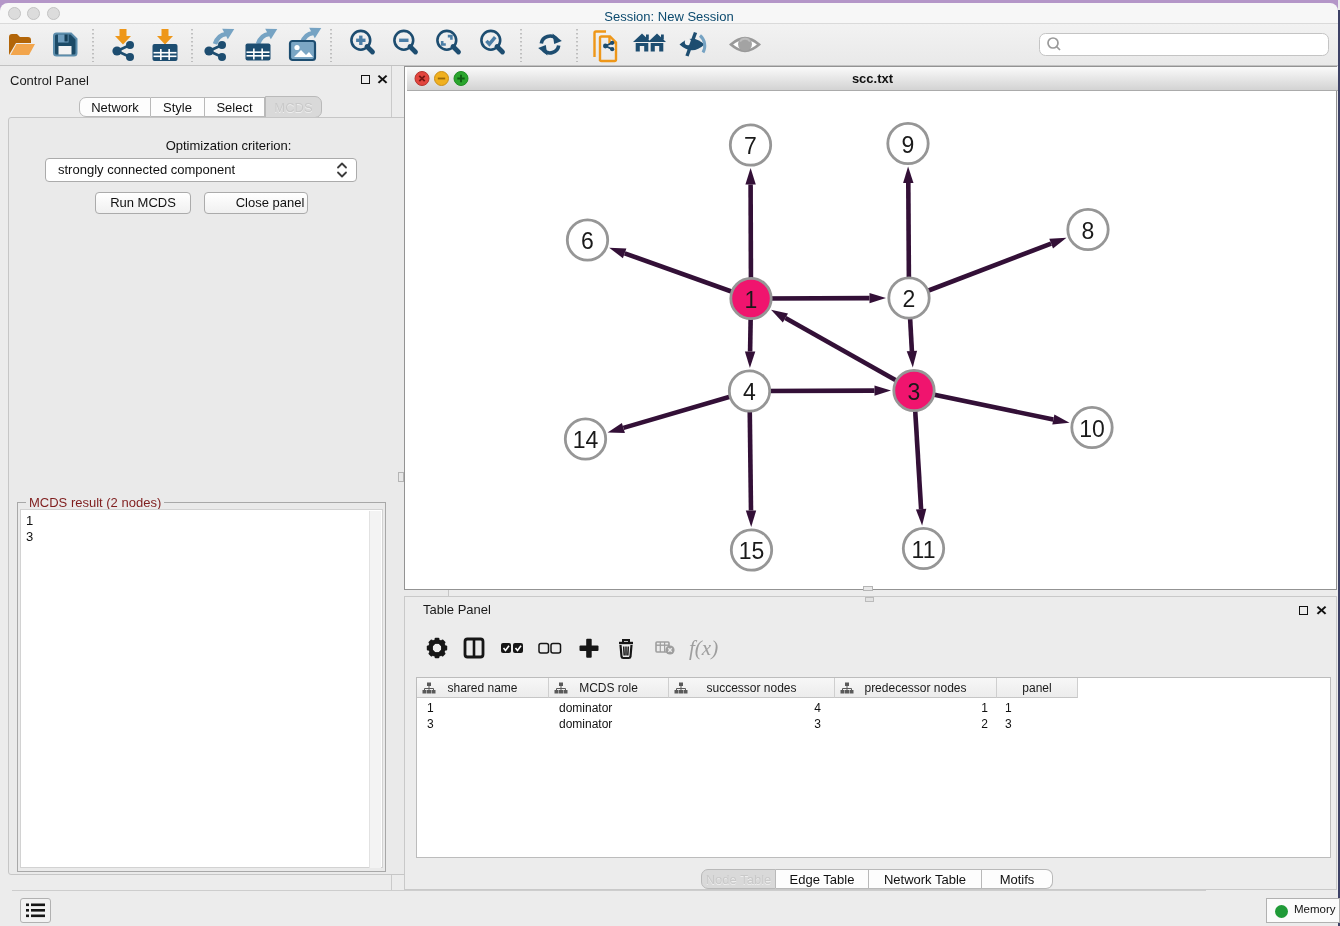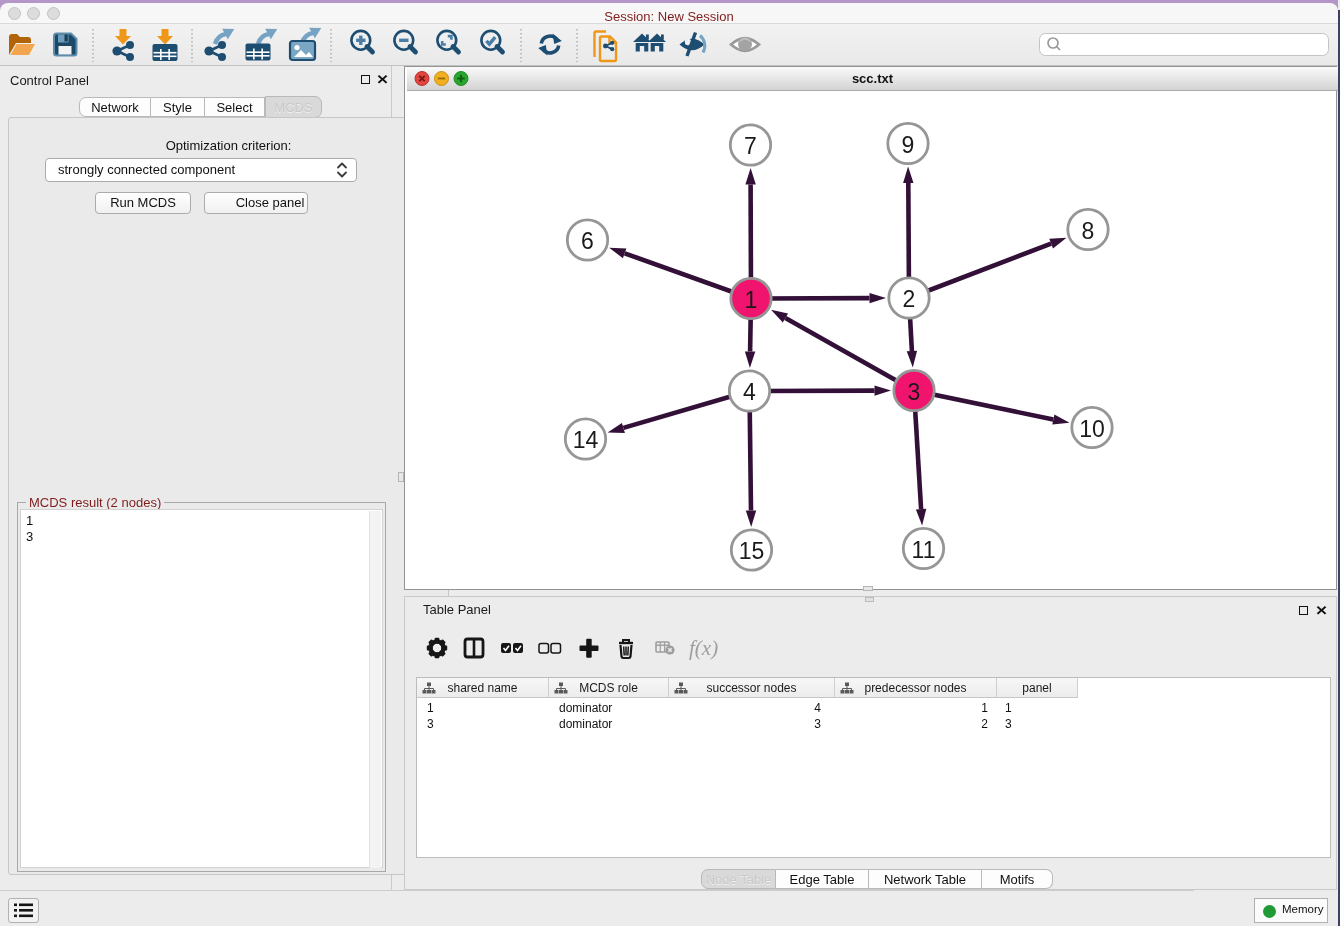--- a/index.html
+++ b/index.html
@@ -3,21 +3,21 @@
 <meta charset="utf-8">
 <style>
 * { margin:0; padding:0; box-sizing:border-box; }
 html,body { width:1340px; height:926px; overflow:hidden; font-family:"Liberation Sans",sans-serif; }
 body { background:#ececec; position:relative; }
 .abs { position:absolute; }
 #purple { left:0; top:0; width:1338px; height:12px; background:#b496c8; }
 #sliver { left:1338px; top:10px; width:2px; height:916px; background:#3d4166; }
 #titlebar { left:0; top:3px; width:1338px; height:20px; background:#f7f7f7; border-radius:8px 8px 0 0; }
 .tl { position:absolute; top:4px; width:13px; height:13px; border-radius:50%; background:#dcdcdc; border:1px solid #c3c3c3; }
-#wintitle { left:0; top:6px; width:1338px; text-align:center; font-size:13px; color:#7f1d1d; }
+#wintitle { left:0; top:6px; width:1338px; text-align:center; font-size:13px; color:#0c4a6e; }
 #toolbar { left:0; top:23px; width:1338px; height:43px; background:linear-gradient(#f2f2f2,#e9e9e9); border-bottom:1px solid #c2c2c2; border-top:1px solid #dadada; }
 
 #cpanel { left:0; top:66px; width:392px; height:824px; background:#ececec; border-right:1px solid #cacaca; }
 #cphead { position:absolute; left:10px; top:7px; font-size:13px; color:#1a1a1a; }
 .floaticon { position:absolute; width:9px; height:9px; border:1.5px solid #111; background:transparent; }
 .closeicon { position:absolute; font-size:13px; font-weight:bold; color:#111; line-height:1; transform:scaleX(1.15); }
 .tabrow { position:absolute; }
 .tab { position:absolute; top:0; height:20px; background:#fdfdfd; border:1px solid #b9b9b9; font-size:13px; color:#111; text-align:center; line-height:19px; }
 .tabsel { background:#d9d9d9; color:#cacaca; text-shadow:0 1px 0 #efefef; }
 #cpcontent { position:absolute; left:8px; top:51px; width:441px; height:758px; background:#eaeaea; border:1px solid #c6c6c6; border-radius:3px; }
@@ -34,21 +34,21 @@
 #nettext { position:absolute; left:0; top:4px; width:100%; text-align:center; font-size:13px; font-weight:bold; color:#111; }
 
 #tpanel { left:404px; top:596px; width:933px; height:294px; background:#ececec; border:1px solid #c9c9c9; }
 #tphead { position:absolute; left:18px; top:5px; font-size:13px; color:#1a1a1a; }
 #ttable { position:absolute; left:11px; top:80px; width:915px; height:181px; background:#fff; border:1px solid #bcbcbc; }
 .hcell { position:absolute; top:0; height:20px; background:linear-gradient(#f7f7f7,#ececec); border-right:1px solid #cfcfcf; border-bottom:1px solid #c6c6c6; font-size:12px; color:#1a1a1a; text-align:center; line-height:20px; }
 .tcell { position:absolute; font-size:12px; color:#111; height:16px; line-height:16px; }
 .btab { position:absolute; top:0; height:20px; background:#fdfdfd; border:1px solid #b9b9b9; font-size:13px; color:#111; text-align:center; line-height:19px; }
 .tab.tabsel,.btab.tabsel { background:#d9d9d9; color:#c9c9c9; text-shadow:0 1px 0 #eeeeee; }
 
-#statusbar { left:0; top:890px; width:1194px; height:36px; background:#ececec; border-top:1px solid #cdcdcd; }
+#statusbar { left:12px; top:890px; width:1194px; height:36px; background:#ececec; border-top:1px solid #cdcdcd; }
 #listbtn { position:absolute; left:8px; top:7px; width:31px; height:25px; background:#f2f2f2; border:1px solid #b1b1b1; border-radius:3px; }
 #membtn { position:absolute; left:1254px; top:7px; width:74px; height:25px; background:#fbfbfb; border:1px solid #b1b1b1; font-size:11.5px; color:#111; }
 </style>
 </head>
 <body>
 <div id="purple" class="abs"></div>
 <div id="sliver" class="abs"></div>
 <div id="titlebar" class="abs">
   <div class="tl" style="left:8px;"></div>
   <div class="tl" style="left:27px;"></div>

